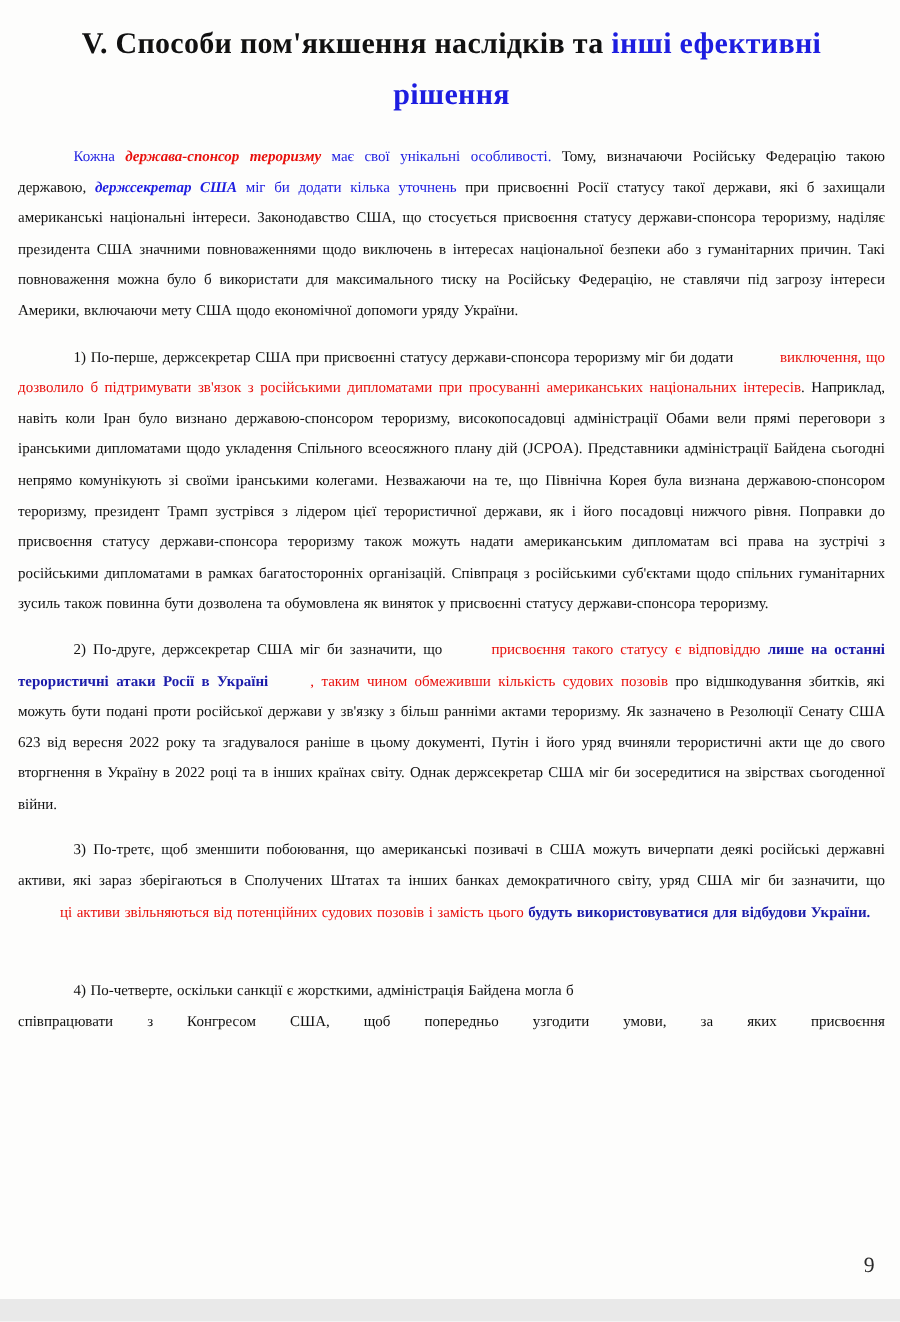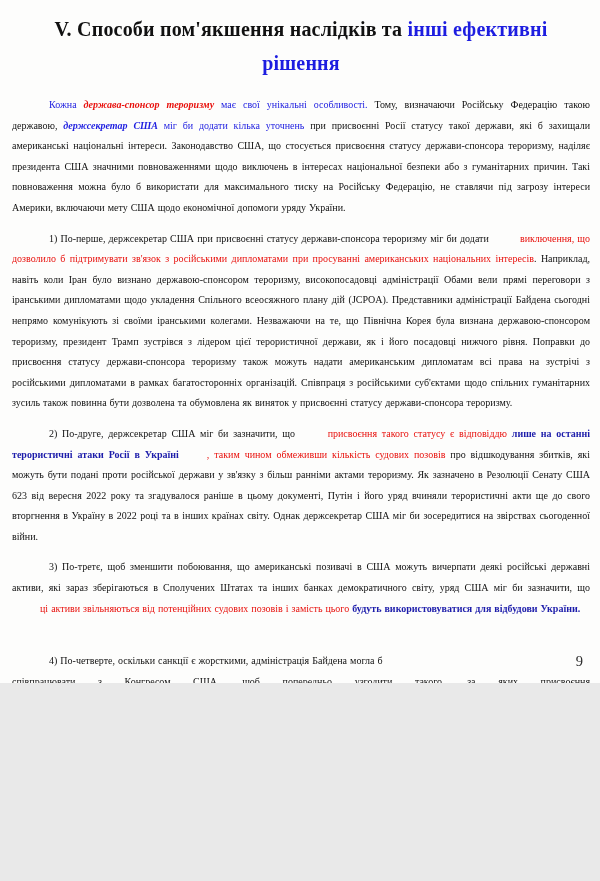--- a/index.html
+++ b/index.html
@@ -10,21 +10,21 @@
     --paper:#fdfdfc;
   }
   html,body{margin:0;padding:0;}
   body{
     width:600px;height:881px;
     background:#e9e9e9;
     font-family:"Liberation Serif","DejaVu Serif",serif;
   }
   .page{
     position:relative;
-    width:600px;height:683px;
+    width:600px;height:866px;
     box-sizing:border-box;
     background:var(--paper);
     padding:8px 10px 0 12px;
     overflow:hidden;
     color:var(--ink);
   }
   h1.doc-title{
     margin:4px 22px 15px 22px;
     text-align:center;
     font-size:20px;
@@ -62,17 +62,17 @@
 
 <div class="page">
   <h1 class="doc-title"><span class="run-black">V. Способи пом'якшення наслідків та </span><span class="run-blue">інші ефективні рішення</span></h1>
 
   <main>
       <p class="para"><span class="run-blue">Кожна </span><span class="run-red-bi">держава-спонсор тероризму</span><span class="run-blue"> має свої унікальні особливості.</span><span class="run-black"> Тому, визначаючи Російську Федерацію такою державою, </span><span class="run-blue-bi">держсекретар США</span><span class="run-blue"> міг би додати кілька уточнень</span><span class="run-black"> при присвоєнні Росії статусу такої держави, які б захищали американські національні інтереси. Законодавство США, що стосується присвоєння статусу держави-спонсора тероризму, наділяє президента США значними повноваженнями щодо виключень в інтересах національної безпеки або з гуманітарних причин. Такі повноваження можна було б використати для максимального тиску на Російську Федерацію, не ставлячи під загрозу інтереси Америки, включаючи мету США щодо економічної допомоги уряду України.</span></p>
       <p class="para"><span class="run-black">1) По-перше, держсекретар США при присвоєнні статусу держави-спонсора тероризму міг би додати </span><span class="run-red">виключення, що дозволило б підтримувати зв'язок з російськими дипломатами при просуванні американських національних інтересів</span><span class="run-black">. Наприклад, навіть коли Іран було визнано державою-спонсором тероризму, високопосадовці адміністрації Обами вели прямі переговори з іранськими дипломатами щодо укладення Спільного всеосяжного плану дій (JCPOA). Представники адміністрації Байдена сьогодні непрямо комунікують зі своїми іранськими колегами. Незважаючи на те, що Північна Корея була визнана державою-спонсором тероризму, президент Трамп зустрівся з лідером цієї терористичної держави, як і його посадовці нижчого рівня. Поправки до присвоєння статусу держави-спонсора тероризму також можуть надати американським дипломатам всі права на зустрічі з російськими дипломатами в рамках багатосторонніх організацій. Співпраця з російськими суб'єктами щодо спільних гуманітарних зусиль також повинна бути дозволена та обумовлена як виняток у присвоєнні статусу держави-спонсора тероризму.</span></p>
       <p class="para"><span class="run-black">2) По-друге, держсекретар США міг би зазначити, що </span><span class="run-red">присвоєння такого статусу є відповіддю </span><span class="run-navy-bi">лише на останні терористичні атаки Росії в Україні</span><span class="run-red">, таким чином обмеживши кількість судових позовів </span><span class="run-black">про відшкодування збитків, які можуть бути подані проти російської держави у зв'язку з більш ранніми актами тероризму. Як зазначено в Резолюції Сенату США 623 від вересня 2022 року та згадувалося раніше в цьому документі, Путін і його уряд вчиняли терористичні акти ще до свого вторгнення в Україну в 2022 році та в інших країнах світу. Однак держсекретар США міг би зосередитися на звірствах сьогоденної війни.</span></p>
       <p class="para"><span class="run-black">3) По-третє, щоб зменшити побоювання, що американські позивачі в США можуть вичерпати деякі російські державні активи, які зараз зберігаються в Сполучених Штатах та інших банках демократичного світу, уряд США міг би зазначити, що </span><span class="run-red">ці активи звільняються від потенційних судових позовів і замість цього </span><span class="run-navy-bi">будуть використовуватися для відбудови України.</span></p>
       <p class="para no-gap"><span class="run-black">4) По-четверте, оскільки санкції є жорсткими, адміністрація Байдена могла б</span></p>
-      <p class="para no-indent justify-last"><span class="run-black">співпрацювати з Конгресом США, щоб попередньо узгодити такого, за яких присвоєння</span></p>
+      <p class="para no-indent justify-last"><span class="run-black">співпрацювати з Конгресом США, щоб попередньо узгодити умови, за яких присвоєння</span></p>
     </main>
 
   <div class="page-number">9</div>
 </div>
 
 </body></html>

